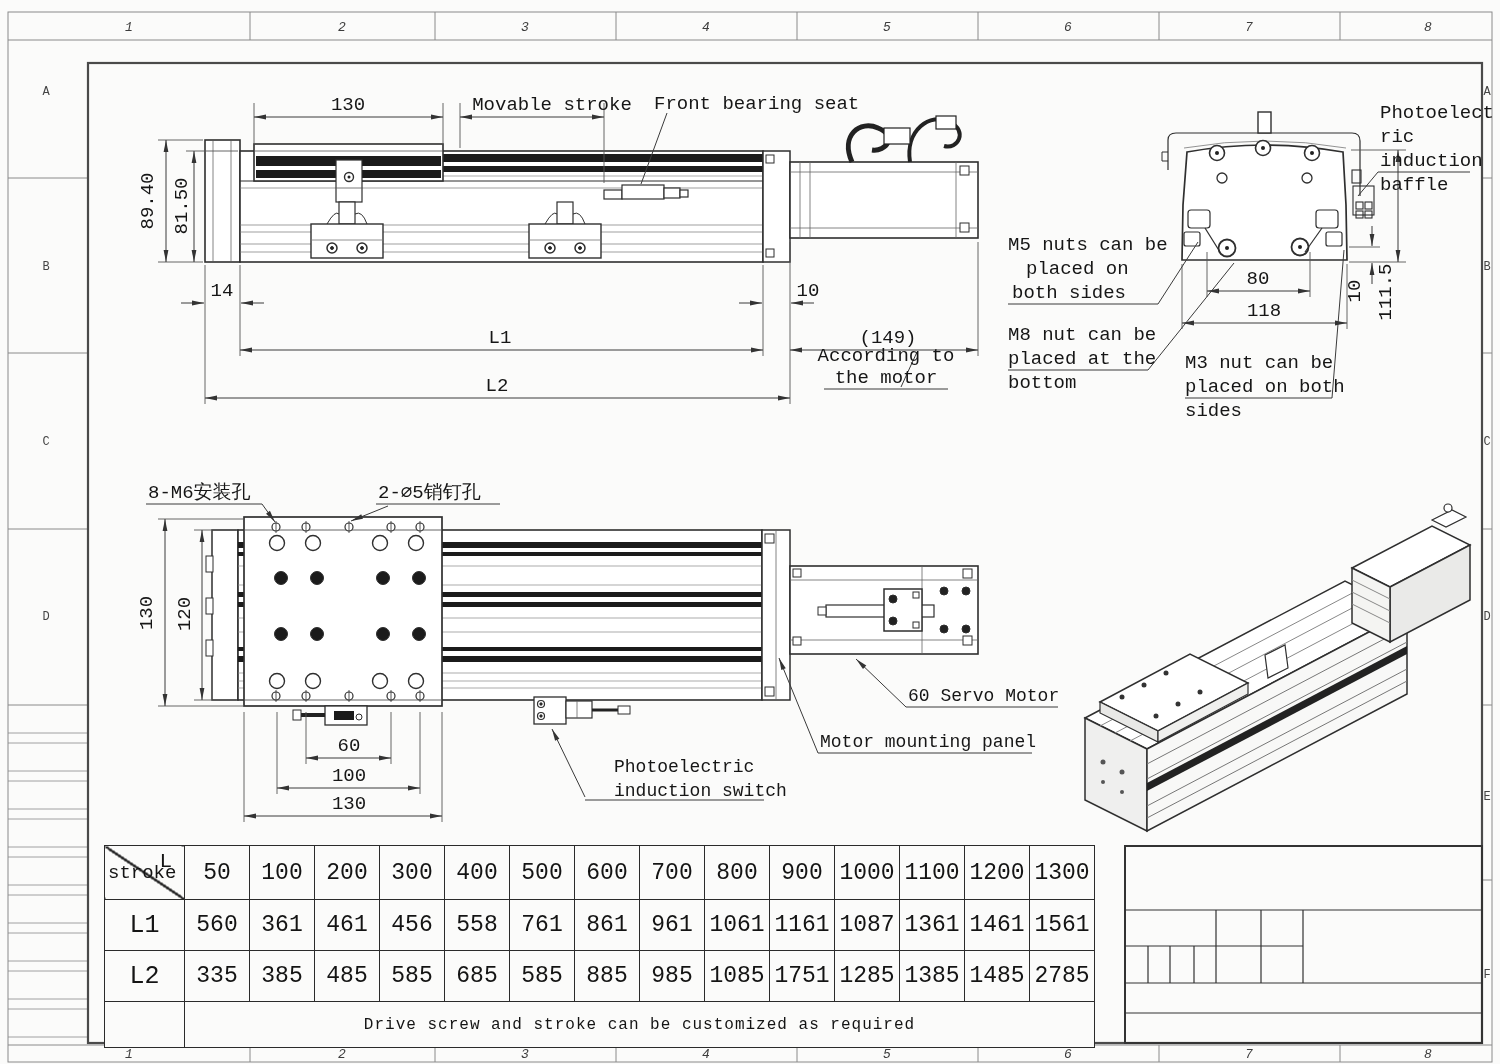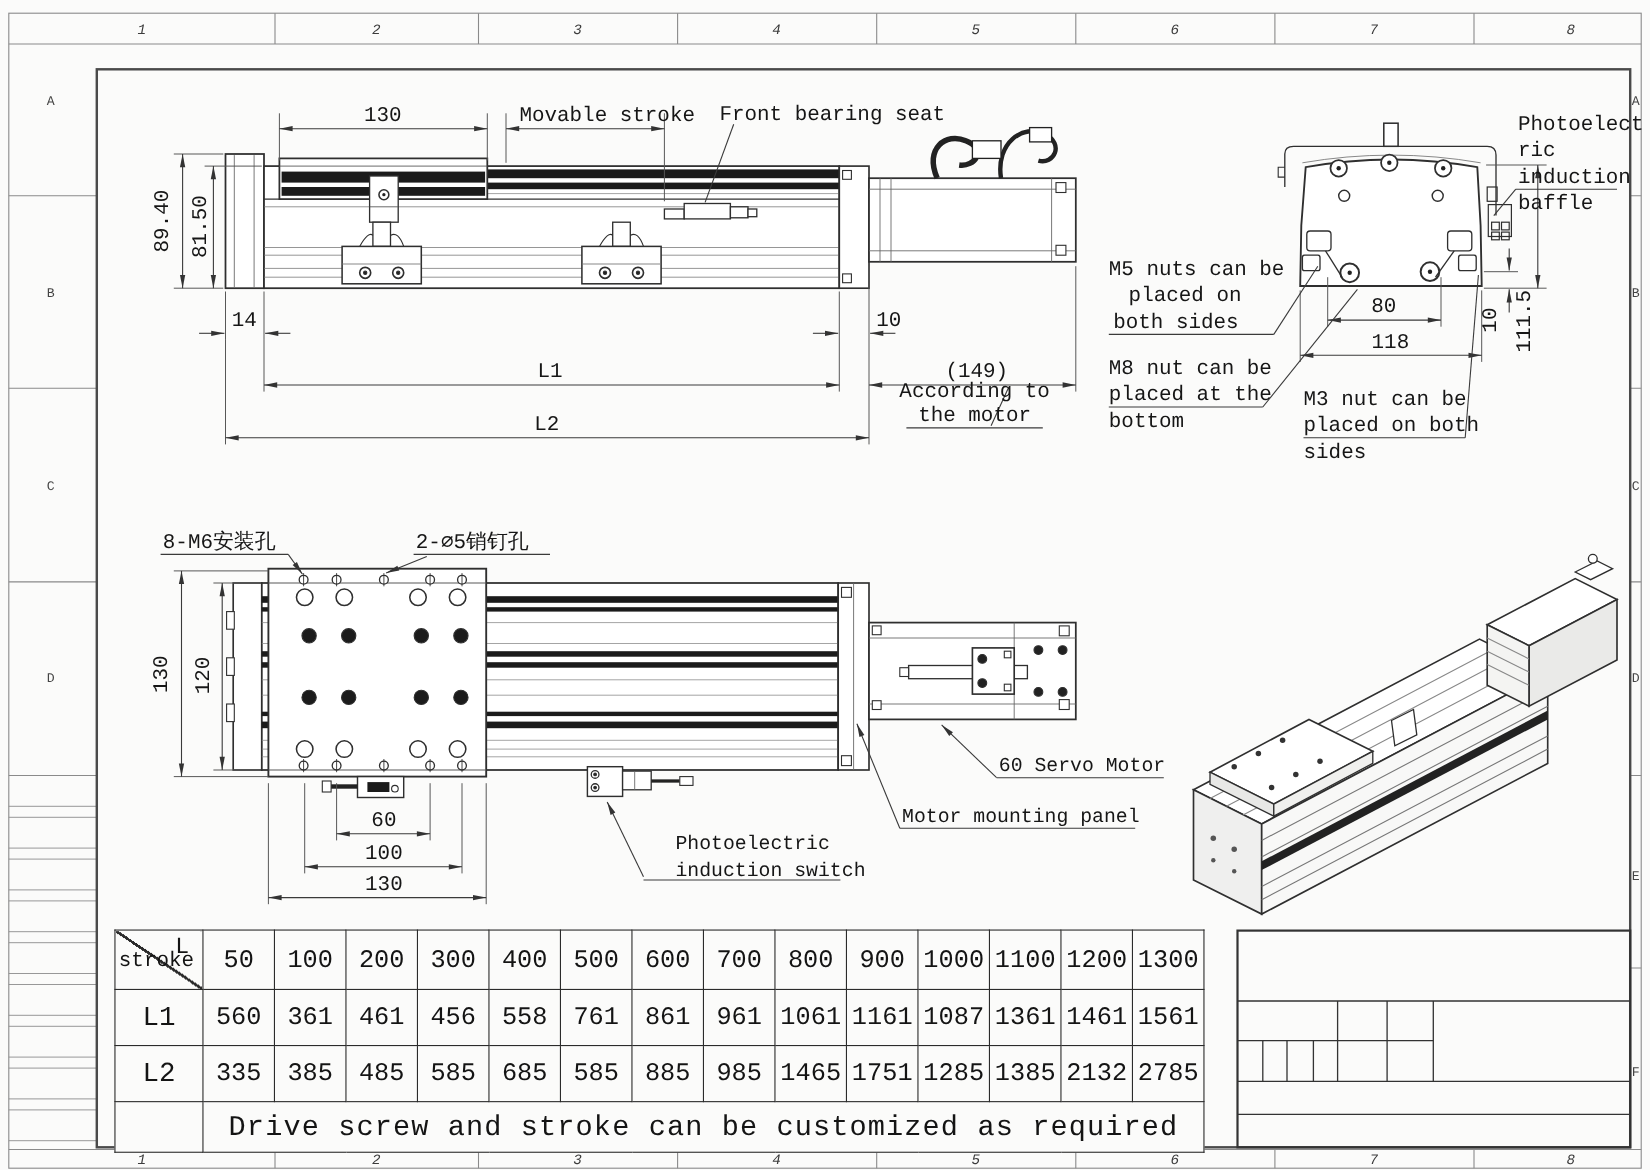--- a/index.html
+++ b/index.html
@@ -18,21 +18,21 @@
   #stroke-table td{border:1.6px solid #2b2b2b;text-align:center;vertical-align:middle;
     font-size:23px;color:#141414;padding:0;overflow:hidden;}
   #stroke-table tr.r1 td{height:53px;}
   #stroke-table tr.r2 td,#stroke-table tr.r3 td{height:50px;}
   #stroke-table tr.r4 td{height:45px;}
   #stroke-table td.rowhd{font-size:25px;}
   #stroke-table td.hd{position:relative;
     background:linear-gradient(to bottom left,transparent 48.6%,#2b2b2b 48.6%,#2b2b2b 51.4%,transparent 51.4%);}
   #stroke-table td.hd .w1{position:absolute;left:3px;top:16px;font-size:19px;}
   #stroke-table td.hd .w2{position:absolute;right:12px;top:4px;font-size:21px;}
-  #stroke-table td.note-cell{font-size:26px;letter-spacing:1px;text-align:center;}
+  #stroke-table td.note-cell{font-size:16px;letter-spacing:1px;text-align:center;}
 </style>
 </head>
 <body>
 <div id="sheet">
 
 <svg id="draw" width="1500" height="1064" viewBox="0 0 1500 1064">
 <defs>
   <marker id="ar" markerUnits="userSpaceOnUse" markerWidth="14" markerHeight="8" viewBox="0 0 14 8" refX="13" refY="4" orient="auto-start-reverse">
     <path d="M13,4 L1,1.6 L1,6.4 Z" fill="#333"></path>
   </marker>
@@ -490,25 +490,25 @@
   <tr class="r3">
     <td class="rowhd">L2</td>
     <td>335</td>
     <td>385</td>
     <td>485</td>
     <td>585</td>
     <td>685</td>
     <td>585</td>
     <td>885</td>
     <td>985</td>
-    <td>1465</td>
+    <td>1085</td>
     <td>1751</td>
     <td>1285</td>
     <td>1385</td>
-    <td>2132</td>
+    <td>1485</td>
     <td>2785</td>
   </tr>
   <tr class="r4">
     <td></td>
     <td class="note-cell" colspan="14">Drive screw and stroke can be customized as required</td>
   </tr>
 </tbody>
     </table>
 
 </div>

